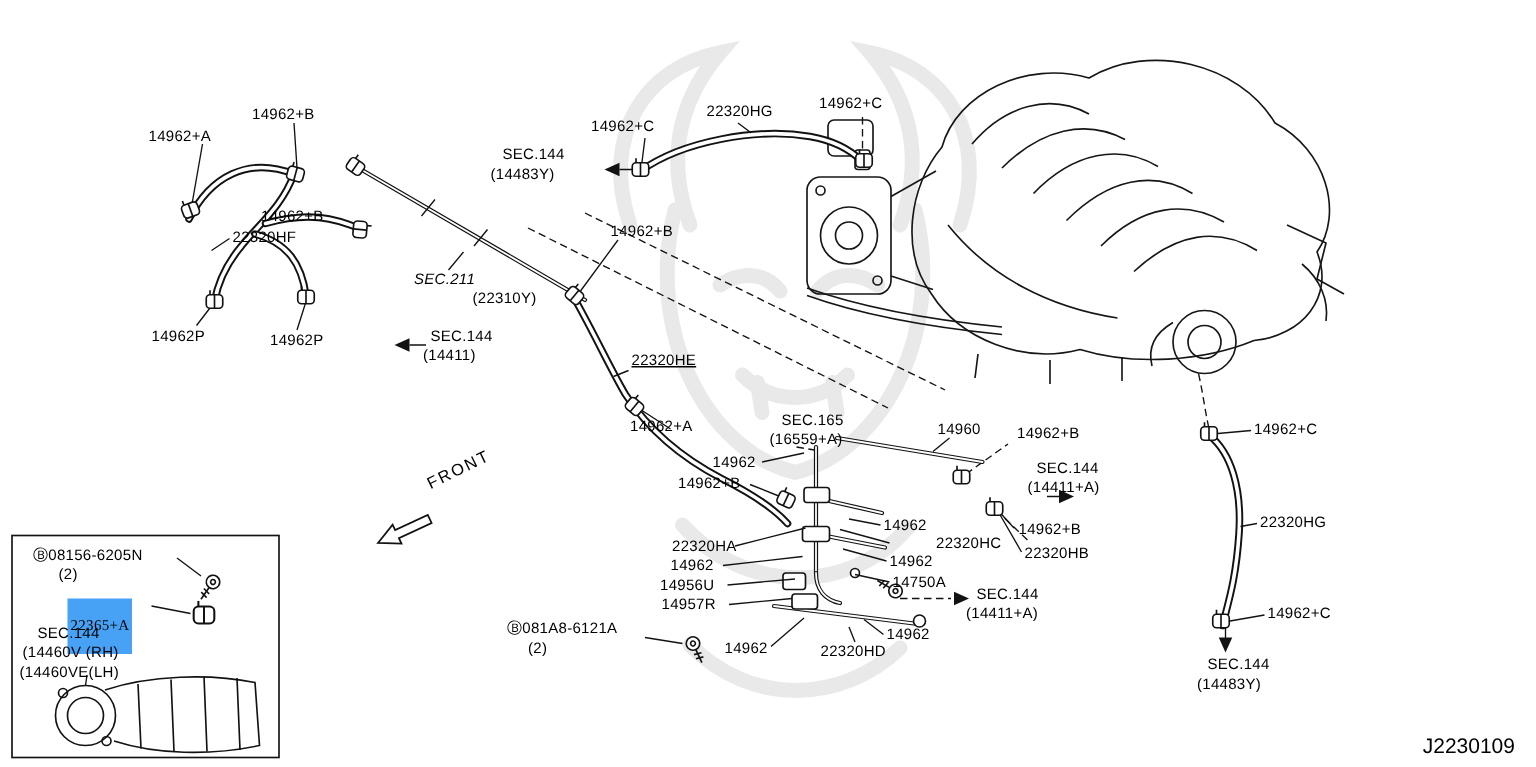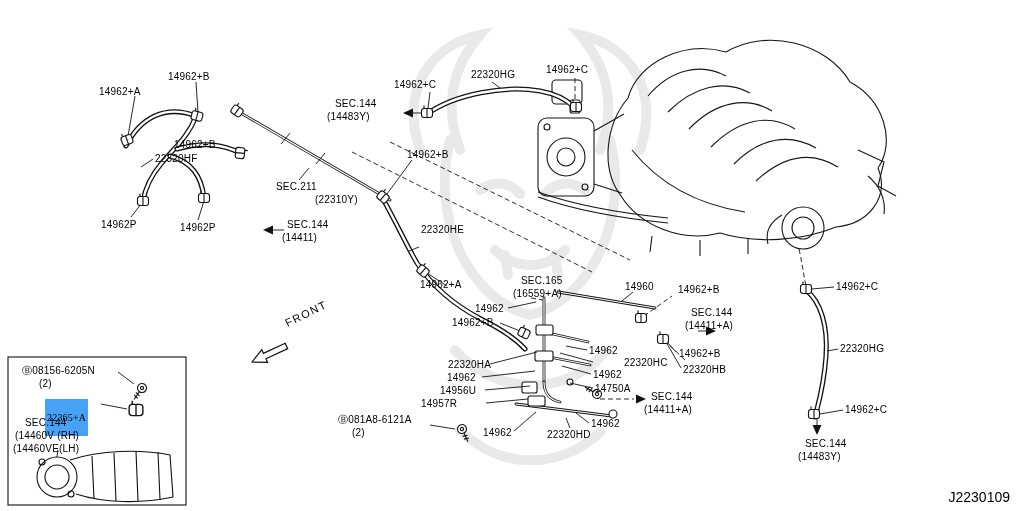--- a/index.html
+++ b/index.html
@@ -191,50 +191,50 @@
     </g>
   </svg>
 
   <div id="labels">
       <div class="lbl" style="left: 99px; top: 86px;">14962+A</div>
       <div class="lbl" style="left: 168px; top: 71px;">14962+B</div>
       <div class="lbl" style="left: 174px; top: 139px;">14962+B</div>
       <div class="lbl" style="left: 155px; top: 153px;">22320HF</div>
       <div class="lbl" style="left: 101px; top: 219px;">14962P</div>
       <div class="lbl" style="left: 180px; top: 222px;">14962P</div>
-      <div class="lbl" style="left: 276px; top: 181px;">SEC.211</div>
+      <div class="lbl" style="left: 276px; top: 181px; font-style: italic;">SEC.211</div>
       <div class="lbl" style="left: 267px; top: 194px; margin-left: 48px;">(22310Y)</div>
       <div class="lbl" style="left: 287px; top: 219px;">SEC.144</div>
       <div class="lbl" style="left: 282px; top: 232px;">(14411)</div>
       <div class="lbl" style="left: 335px; top: 98px;">SEC.144</div>
       <div class="lbl" style="left: 327px; top: 111px;">(14483Y)</div>
       <div class="lbl" style="left: 394px; top: 79px;">14962+C</div>
       <div class="lbl" style="left: 471px; top: 69px;">22320HG</div>
       <div class="lbl" style="left: 546px; top: 64px;">14962+C</div>
       <div class="lbl" style="left: 407px; top: 149px;">14962+B</div>
-      <div class="lbl" style="left: 421px; top: 224px;">22320HE</div>
+      <div class="lbl" style="left: 421px; top: 235px; text-decoration: underline;">22320HE</div>
       <div class="lbl" style="left: 420px; top: 279px;">14962+A</div>
       <div class="lbl" style="left: 521px; top: 275px;">SEC.165</div>
       <div class="lbl" style="left: 513px; top: 288px;">(16559+A)</div>
       <div class="lbl" style="left: 475px; top: 303px;">14962</div>
       <div class="lbl" style="left: 452px; top: 317px;">14962+B</div>
       <div class="lbl" style="left: 613px; top: 281px; margin-left: 12px;">14960</div>
       <div class="lbl" style="left: 678px; top: 284px;">14962+B</div>
       <div class="lbl" style="left: 691px; top: 307px;">SEC.144</div>
       <div class="lbl" style="left: 685px; top: 320px;">(14411+A)</div>
       <div class="lbl" style="left: 589px; top: 345px;">14962</div>
       <div class="lbl" style="left: 436px; top: 359px; margin-left: 12px;">22320HA</div>
       <div class="lbl" style="left: 679px; top: 348px;">14962+B</div>
       <div class="lbl" style="left: 624px; top: 357px;">22320HC</div>
       <div class="lbl" style="left: 447px; top: 372px;">14962</div>
       <div class="lbl" style="left: 593px; top: 369px;">14962</div>
       <div class="lbl" style="left: 683px; top: 364px;">22320HB</div>
       <div class="lbl" style="left: 440px; top: 385px;">14956U</div>
       <div class="lbl" style="left: 595px; top: 383px;">14750A</div>
-      <div class="lbl" style="left: 421px; top: 398px;">14957R</div>
+      <div class="lbl" style="left: 441px; top: 398px;">14957R</div>
       <div class="lbl" style="left: 651px; top: 391px;">SEC.144</div>
       <div class="lbl" style="left: 644px; top: 404px;">(14411+A)</div>
       <div class="lbl" style="left: 338px; top: 414px;">Ⓑ081A8-6121A</div>
       <div class="lbl" style="left: 352px; top: 427px;">(2)</div>
       <div class="lbl" style="left: 483px; top: 427px;">14962</div>
       <div class="lbl" style="left: 591px; top: 418px;">14962</div>
       <div class="lbl" style="left: 547px; top: 429px;">22320HD</div>
       <div class="lbl" style="left: 836px; top: 281px;">14962+C</div>
       <div class="lbl" style="left: 840px; top: 343px;">22320HG</div>
       <div class="lbl" style="left: 845px; top: 404px;">14962+C</div>

